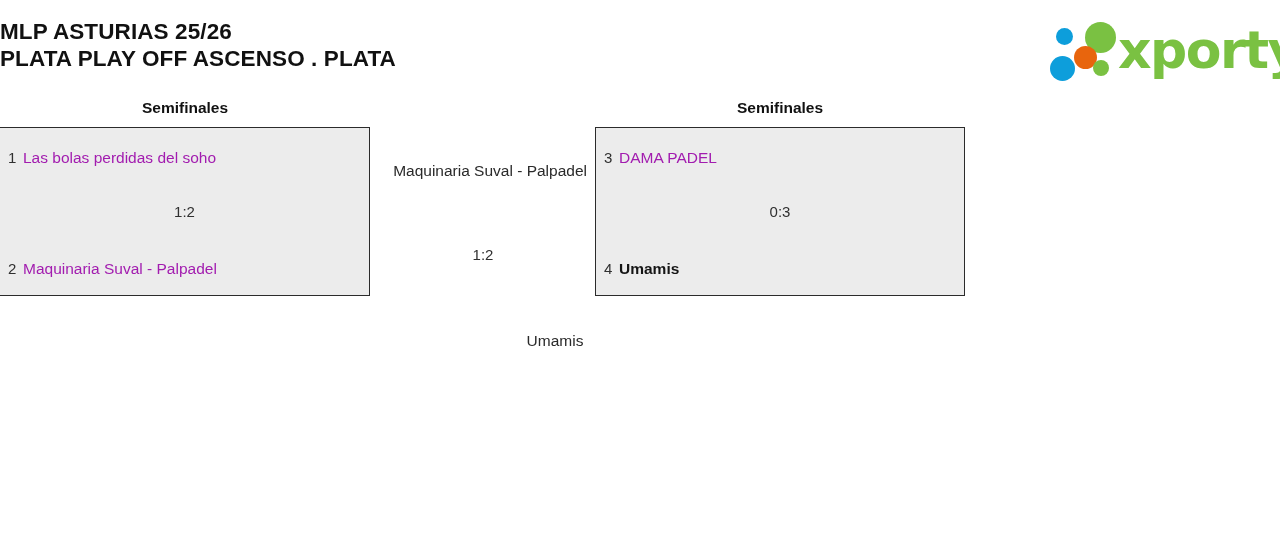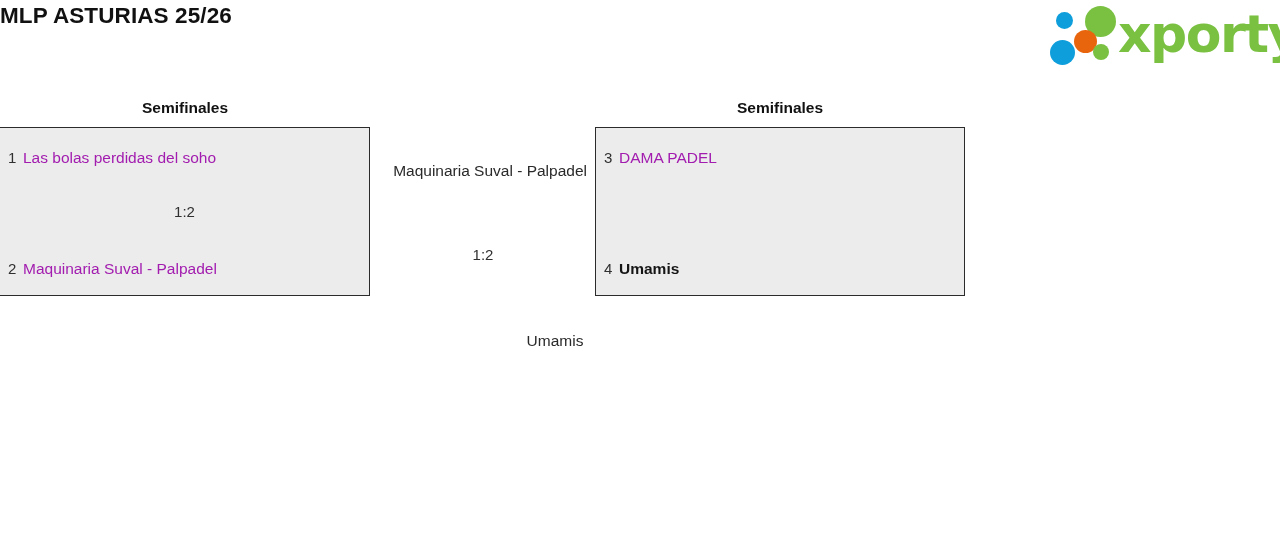--- a/index.html
+++ b/index.html
@@ -17,21 +17,21 @@
     position: relative;
     width: 1280px;
     height: 547px;
     background: #ffffff;
   }
 
   
   .page-header {
     position: absolute;
     left: 0;
-    top: 0;
+    top: 16px;
     width: 1280px;
     height: 78px;
   }
 
   .title-block {
     position: absolute;
     left: 0px;
     top: 2px;
     color: #111111;
     font-weight: bold;
@@ -187,20 +187,21 @@
 </style>
 </head>
 <body>
 
 <div id="root">
 
   <div class="page-header">
 
     <div class="title-block">
       <span class="title-line">MLP ASTURIAS 25/26</span>
+      <span class="title-line">PLATA PLAY OFF ASCENSO . PLATA</span>
     </div>
 
     <div class="brand-logo">
       <div class="logo-dots">
         <span class="dot dot-blue-small"></span>
         <span class="dot dot-green-large"></span>
         <span class="dot dot-orange"></span>
         <span class="dot dot-blue-large"></span>
         <span class="dot dot-green-small"></span>
       </div>
@@ -230,20 +231,21 @@
       <div class="final-team-top">Maquinaria Suval - Palpadel</div>
       <div class="final-score">1:2</div>
       <div class="final-team-bottom">Umamis</div>
     </div>
 
     <div class="match-box right">
       <div class="team-row top">
         <span class="seed">3</span>
         <span class="team-name">DAMA PADEL</span>
       </div>
+      <div class="match-score">0:3</div>
       <div class="team-row bottom">
         <span class="seed">4</span>
         <span class="team-name winner">Umamis</span>
       </div>
     </div>
 
   </div>
 </div>
 
 </body></html>

